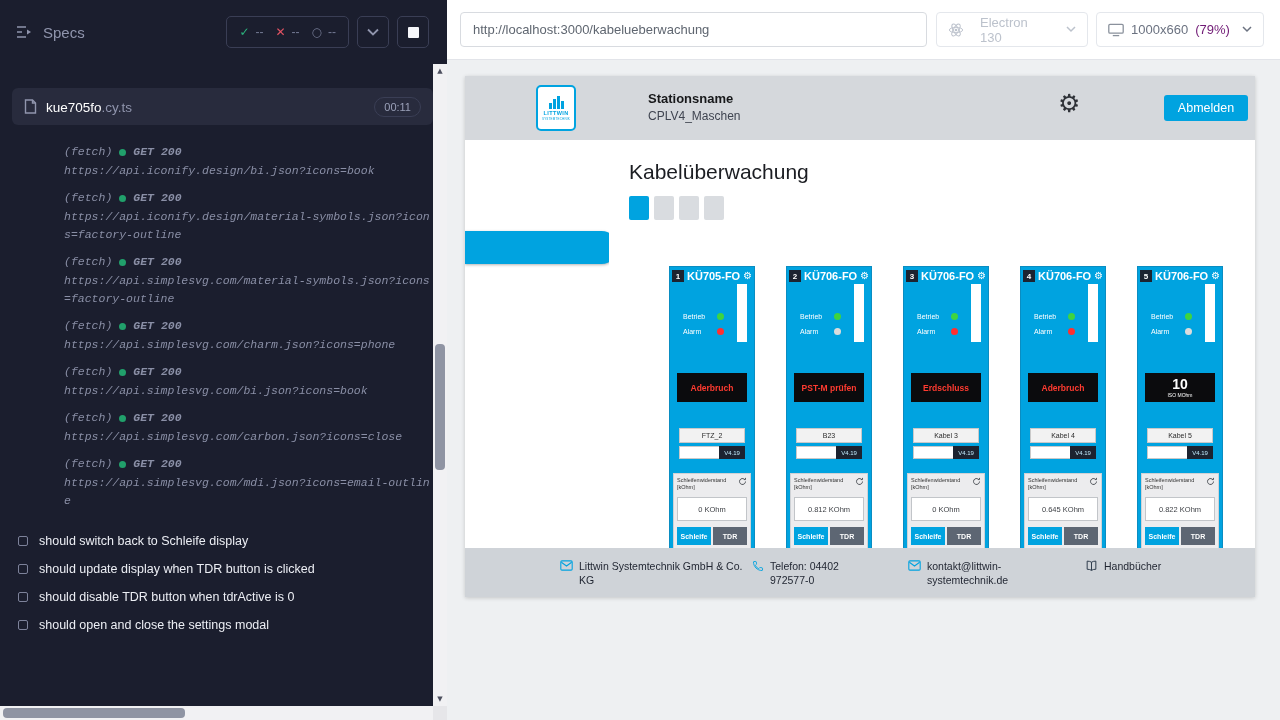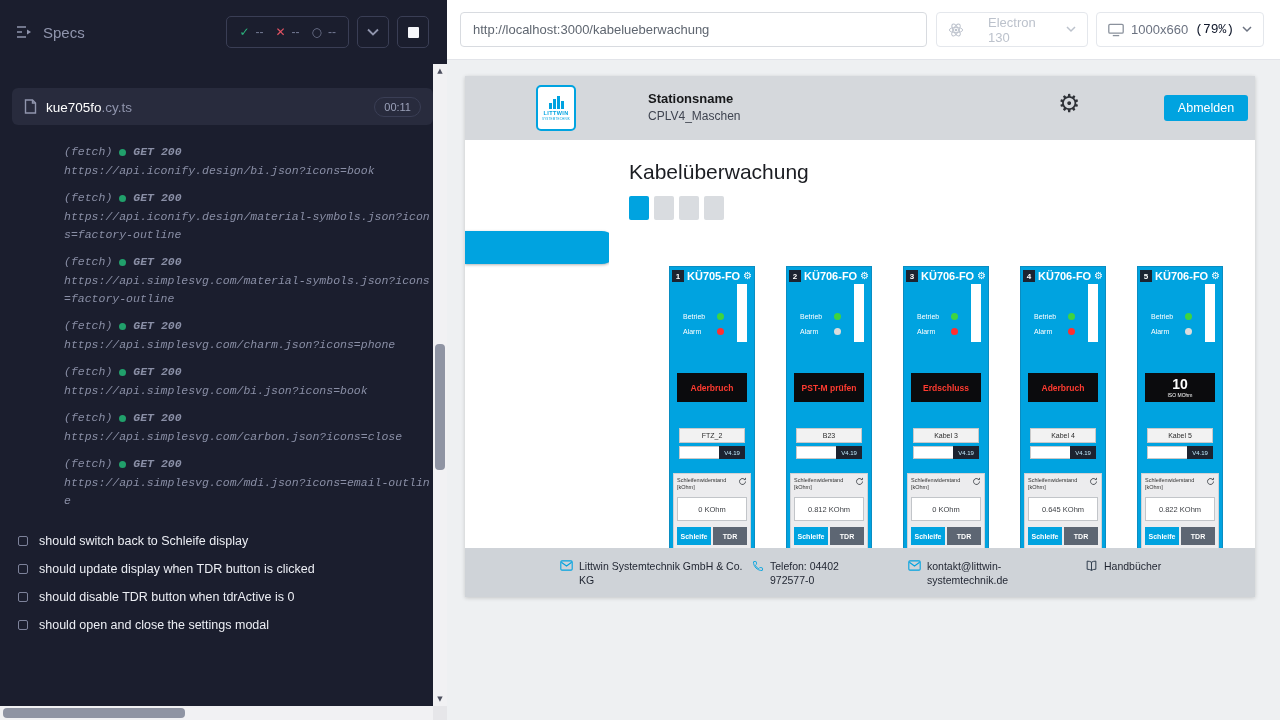--- a/index.html
+++ b/index.html
@@ -42,24 +42,24 @@
   .vscroll .sarrow { height:14px; display:flex; align-items:center; justify-content:center; color:#4c4f5e; font-size:7px; }
   .vscroll .sarrow.down { position:absolute; bottom:0; left:0; right:0; }
   .vthumb { position:absolute; left:2px; top:280px; width:10px; height:126px; background:#8f94a3; border-radius:4px; }
   .hscroll { position:absolute; left:0; top:706px; width:433px; height:14px; background:#f1f1f3; }
   .hthumb { position:absolute; left:3px; top:2px; width:182px; height:10px; background:#8f94a3; border-radius:4px; }
   .scorner { position:absolute; left:433px; top:706px; width:14px; height:14px; background:#e6e6e9; }
 
   
   .browser-top { position:absolute; left:447px; top:0; width:833px; height:60px; background:#fff; border-bottom:1px solid #e2e4e9; display:flex; align-items:center; padding:0 16px 0 13px; }
   .url-box { width:467px; height:35px; border:1px solid #d8dbe0; border-radius:4px; padding:0 12px; font-size:13px; color:#5f6670; font-family:"Liberation Sans",sans-serif; background:#fff; outline:none; }
-  .browser-sel { margin-left:9px; width:152px; height:35px; border:1px solid #e4e7ec; border-radius:4px; display:flex; align-items:center; gap:24px; padding:0 11px; color:#bcc2cc; font-size:13px; }
+  .browser-sel { margin-left:9px; width:152px; height:35px; border:1px solid #e4e7ec; border-radius:4px; display:flex; align-items:center; gap:16px; padding:0 11px; color:#bcc2cc; font-size:13px; }
   .browser-sel .chev { margin-left:auto; }
   .viewport-sel { margin-left:8px; width:168px; height:35px; border:1px solid #e4e7ec; border-radius:4px; display:flex; align-items:center; gap:7px; padding:0 11px; color:#6b7280; font-size:13px; }
-  .viewport-sel .zoom { color:#0f172a;font-family:Liberation Mono, monospace; }
+  .viewport-sel .zoom { color:#701a75; }
   .viewport-sel .chev { margin-left:auto; color:#6b7280; }
 
   
   .stage { position:absolute; left:447px; top:60px; width:833px; height:660px; background:#eef0f2; }
   .app { position:absolute; left:18px; top:16px; width:790px; height:521px; background:#fff; box-shadow:0 1px 4px rgba(0,0,0,.18); overflow:hidden; }
 
   .app-header { position:absolute; left:0; top:0; width:790px; height:64px; background:#d5d8dc; }
   .logo { position:absolute; left:71px; top:9px; width:40px; height:46px; background:#fff; border:2px solid #00a3e0; border-radius:5px; display:flex; flex-direction:column; align-items:center; justify-content:center; gap:1px; }
   .logo-bars { display:flex; align-items:flex-end; gap:1px; height:13px; }
   .logo-bars i { width:3px; background:#00a3e0; display:block; }

